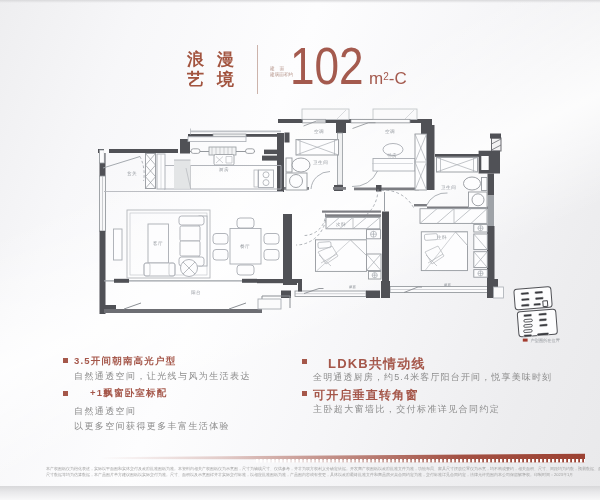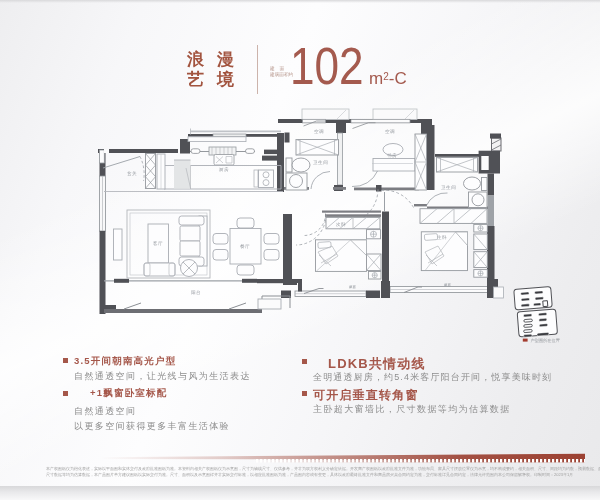--- a/index.html
+++ b/index.html
@@ -383,17 +383,17 @@
 <div class="abs" style="left:63px;top:391px;width:5px;height:5px;background:#a5574a;"></div>
 <div class="abs" style="left:74px;top:387px;color:#a5574a;font-size:9.5px;font-weight:700;letter-spacing:1.2px;margin-left:16px;">+1飘窗卧室标配</div>
 <div class="abs" style="left:74px;top:404.5px;color:#8d8d8d;font-size:9px;letter-spacing:1.4px;">自然通透空间</div>
 <div class="abs" style="left:74px;top:419.5px;color:#8d8d8d;font-size:9px;letter-spacing:1.4px;text-align:center;">以更多空间获得更多丰富生活体验</div>
 
 <div class="abs" style="left:302px;top:358.5px;width:5px;height:5px;background:#a5574a;"></div>
 <div class="abs" style="left:328px;top:355px;color:#a5574a;font-size:13px;font-weight:700;letter-spacing:1.2px;">LDKB共情动线</div>
 <div class="abs" style="left:313px;top:371px;color:#8d8d8d;font-size:9px;letter-spacing:1.15px;">全明通透厨房，约5.4米客厅阳台开间，悦享美味时刻</div>
 <div class="abs" style="left:302px;top:390.5px;width:5px;height:5px;background:#a5574a;"></div>
 <div class="abs" style="left:313px;top:386.5px;color:#a5574a;font-size:12px;font-weight:700;letter-spacing:1.2px;">可开启垂直转角窗</div>
-<div class="abs" style="left:313px;top:402.5px;color:#8d8d8d;font-size:9px;letter-spacing:1.4px;">主卧超大窗墙比，尺寸数据等均为估算数据</div>
+<div class="abs" style="left:313px;top:402.5px;color:#8d8d8d;font-size:9px;letter-spacing:1.4px;">主卧超大窗墙比，交付标准详见合同约定</div>
 
 <div class="abs" style="left:46px;top:465.5px;width:1080px;color:#a0a0a0;font-size:8px;transform:scale(0.5);transform-origin:0 0;white-space:nowrap;">本产权图纸仅为楷化表述，实际以平面图和实体交付及政府批准图纸为准。本资料内相关产权图纸仅为示意图，尺寸为轴线尺寸、仅供参考，并非为双方权利义务确定依据。开发商产权图纸以政府批准文件为准，功能布局、家具尺寸摆放位置仅为示意，均不构成要约，相关面积、尺寸、间距均为约数，预测数据、面积、开间进深、窗墙比例、管井、交付标准等均以</div>
 
 <div class="abs" style="left:46px;top:472px;width:1080px;color:#a0a0a0;font-size:8px;transform:scale(0.5);transform-origin:0 0;white-space:nowrap;">尺寸数据等均为估算数据，本产品图片单方建议图纸以实际交付为准。尺寸、面积以及示意图样并非实际交付标准，以相应批准图纸为准，产品图内容或有变更，具体以政府最终批准文件和商品房买卖合同约定为准，交付标准详见合同约定，法律允许范围内本公司保留解释权。印制时间：2023年1月</div>
 
 </body></html>

